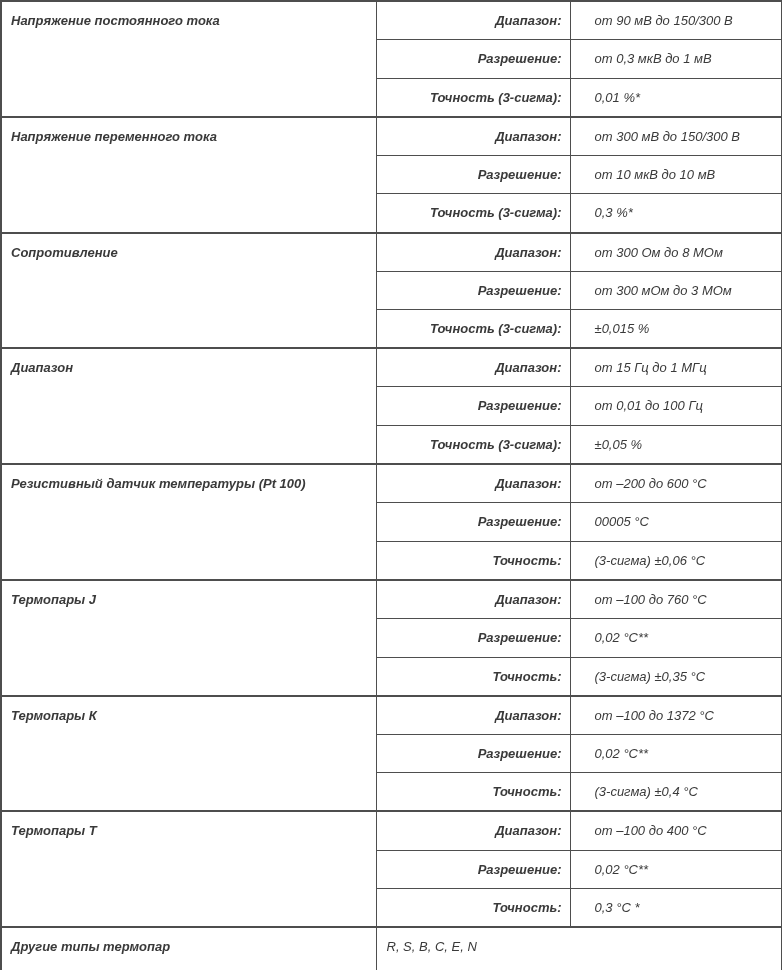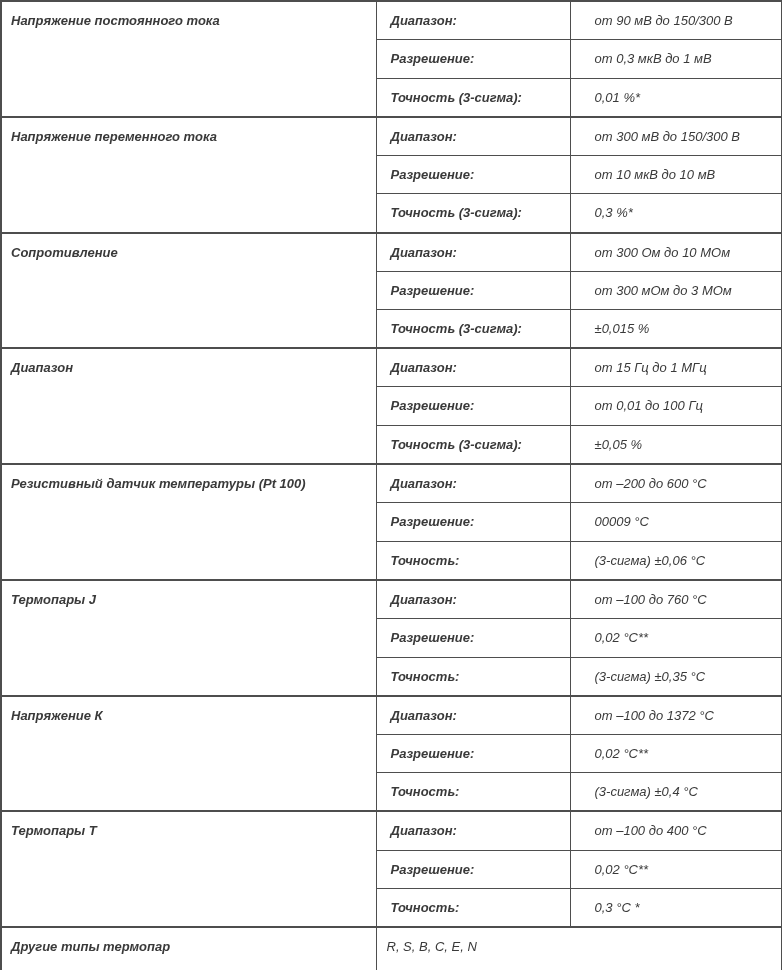--- a/index.html
+++ b/index.html
@@ -38,20 +38,21 @@
   tr { height: 38.6px; }
   tr.sec-start td { border-top: 2px solid var(--border-color); }
   tr.footer-row { height: 47px; }
   td.param {
     font-weight: bold;
     padding-left: 9px;
   }
   td.label {
     font-weight: bold;
     padding-left: 14px;
+    text-align: right;
   }
   td.value {
     font-weight: normal;
     padding-left: 24px;
   }
   td.merged-value {
     font-weight: normal;
   }
 </style>
 </head>
@@ -86,21 +87,21 @@
         <td class="label">Разрешение:</td>
         <td class="value">от 10 мкВ до 10 мВ</td>
       </tr>
       <tr>
         <td class="label">Точность (3-сигма):</td>
         <td class="value">0,3 %*</td>
       </tr>
       <tr class="sec-start">
         <td class="param" rowspan="3">Сопротивление</td>
         <td class="label">Диапазон:</td>
-        <td class="value">от 300 Ом до 10 МОм</td>
+        <td class="value">от 300 Ом до 8 МОм</td>
       </tr>
       <tr>
         <td class="label">Разрешение:</td>
         <td class="value">от 300 мОм до 3 МОм</td>
       </tr>
       <tr>
         <td class="label">Точность (3-сигма):</td>
         <td class="value">±0,015 %</td>
       </tr>
       <tr class="sec-start">
@@ -116,41 +117,41 @@
         <td class="label">Точность (3-сигма):</td>
         <td class="value">±0,05 %</td>
       </tr>
       <tr class="sec-start">
         <td class="param" rowspan="3">Резистивный датчик температуры (Pt 100)</td>
         <td class="label">Диапазон:</td>
         <td class="value">от –200 до 600 °С</td>
       </tr>
       <tr>
         <td class="label">Разрешение:</td>
-        <td class="value">00009 °С</td>
+        <td class="value">00005 °С</td>
       </tr>
       <tr>
         <td class="label">Точность:</td>
         <td class="value">(3-сигма) ±0,06 °С</td>
       </tr>
       <tr class="sec-start">
         <td class="param" rowspan="3">Термопары J</td>
         <td class="label">Диапазон:</td>
         <td class="value">от –100 до 760 °С</td>
       </tr>
       <tr>
         <td class="label">Разрешение:</td>
         <td class="value">0,02 °С**</td>
       </tr>
       <tr>
         <td class="label">Точность:</td>
         <td class="value">(3-сигма) ±0,35 °С</td>
       </tr>
       <tr class="sec-start">
-        <td class="param" rowspan="3">Напряжение К</td>
+        <td class="param" rowspan="3">Термопары К</td>
         <td class="label">Диапазон:</td>
         <td class="value">от –100 до 1372 °С</td>
       </tr>
       <tr>
         <td class="label">Разрешение:</td>
         <td class="value">0,02 °С**</td>
       </tr>
       <tr>
         <td class="label">Точность:</td>
         <td class="value">(3-сигма) ±0,4 °С</td>

